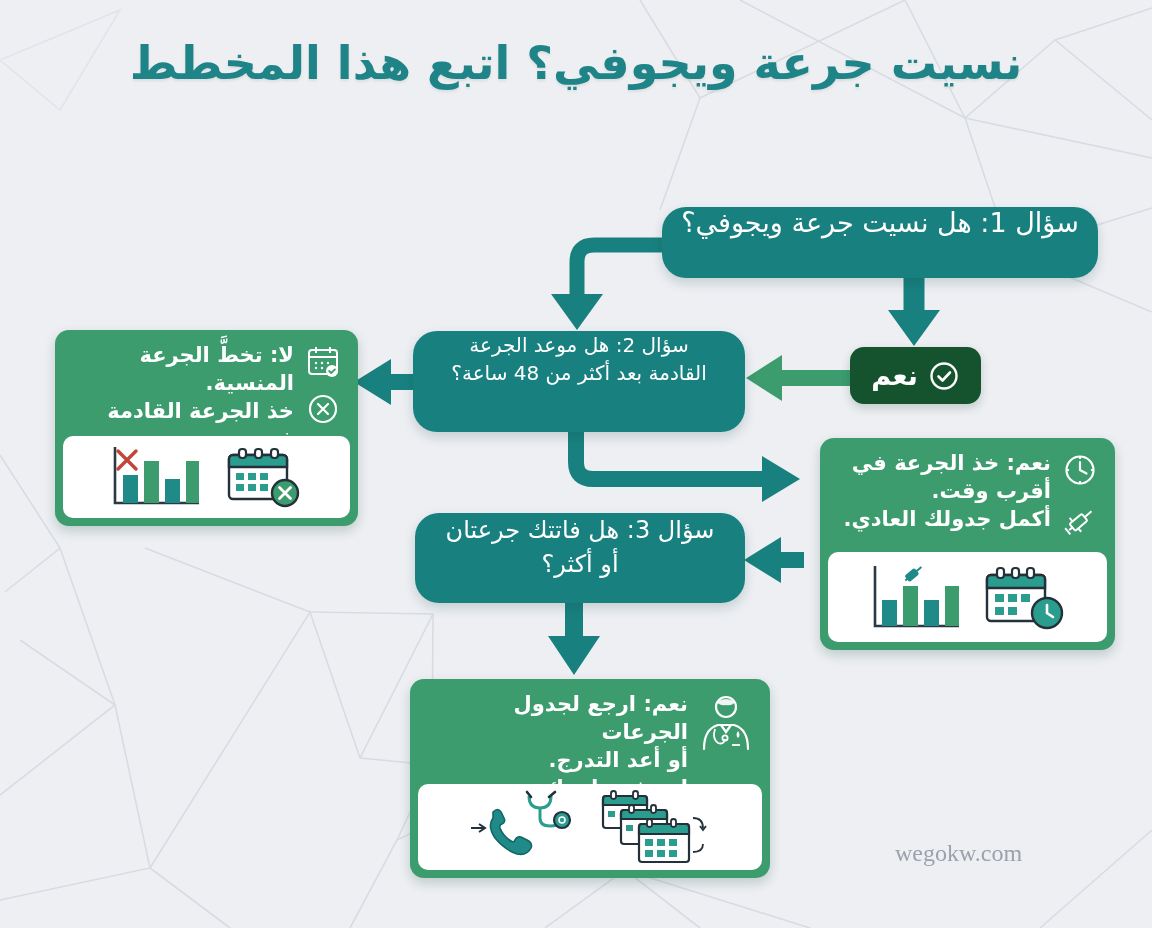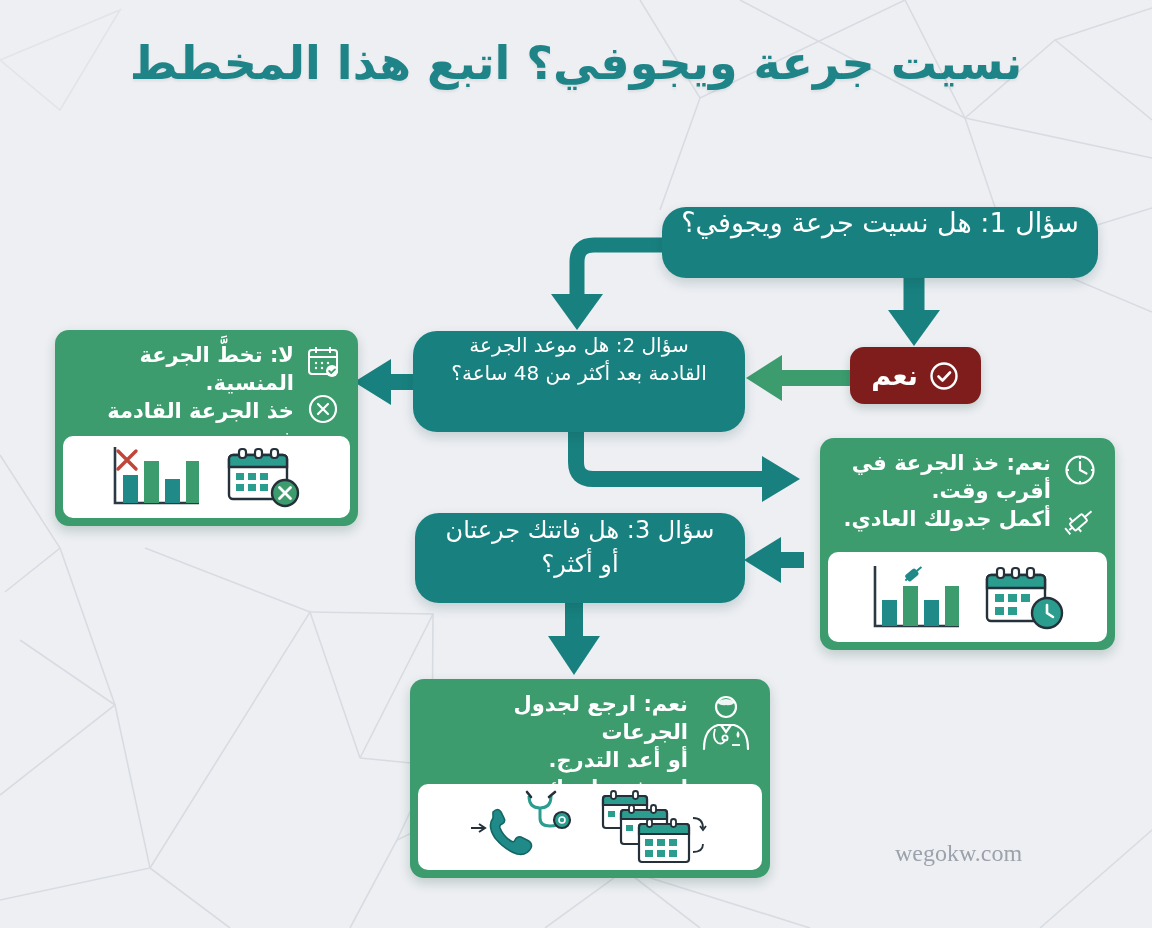--- a/index.html
+++ b/index.html
@@ -16,21 +16,21 @@
   .subtitle{position:absolute;top:118px;left:0;width:100%;text-align:center;
             font-size:25px;font-weight:bold;color:#1D2730;}
 
   .qbox{position:absolute;background:#18817F;color:#fff;border-radius:24px;
         display:flex;align-items:flex-start;justify-content:center;text-align:center;
         font-weight:normal;box-shadow:0 5px 12px rgba(10,60,60,.18);}
   .q1{left:662px;top:207px;width:436px;height:71px;font-size:27px;}
   .q2{left:413px;top:331px;width:332px;height:101px;font-size:20px;line-height:1.42;}
   .q3{left:415px;top:513px;width:330px;height:90px;font-size:24px;line-height:1.42;}
 
-  .yespill{position:absolute;left:850px;top:347px;width:131px;height:57px;background:#7f1d1d;
+  .yespill{position:absolute;left:850px;top:347px;width:131px;height:57px;background:#14532d;
            border-radius:14px;display:flex;align-items:center;justify-content:center;gap:10px;
            color:#fff;font-size:27px;font-weight:bold;box-shadow:0 4px 10px rgba(10,60,40,.2);}
 
   .resultbox{position:absolute;background:#3C9C6E;border-radius:14px;color:#fff;
              box-shadow:0 5px 12px rgba(10,60,40,.2);}
   .no-box{left:55px;top:330px;width:303px;height:196px;}
   .yes-box{left:820px;top:438px;width:295px;height:212px;}
   .final-box{left:410px;top:679px;width:360px;height:199px;}
 
   .result-content{display:flex;gap:10px;padding:12px 16px 0 12px;}

